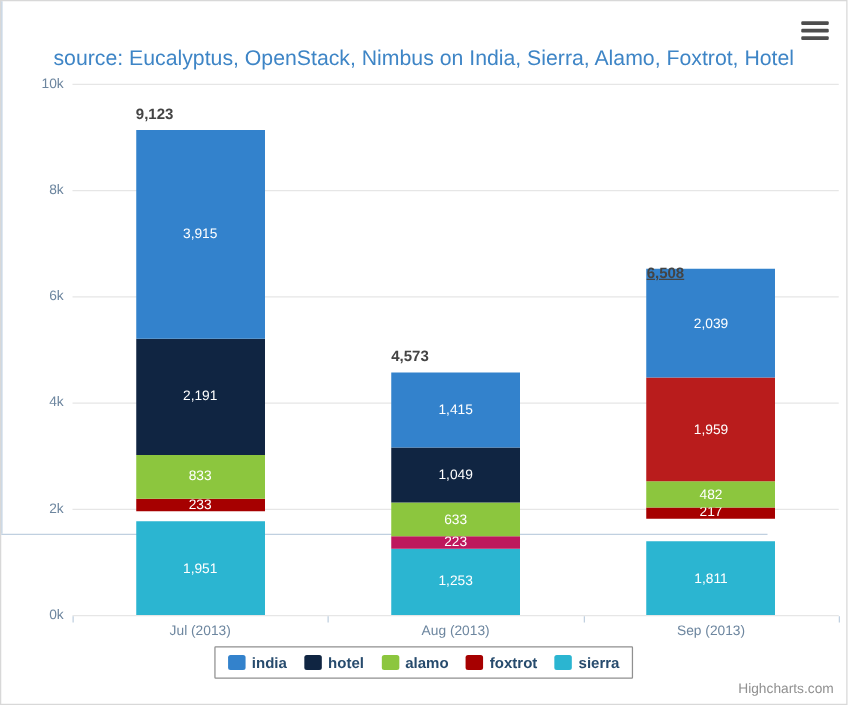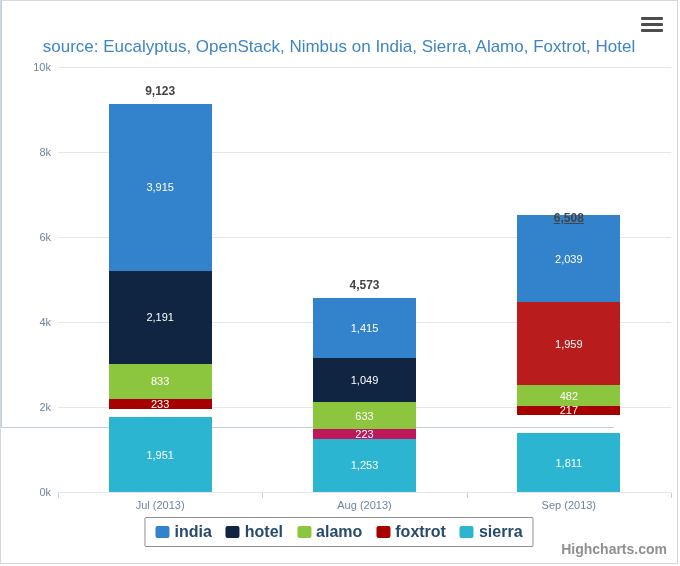--- a/index.html
+++ b/index.html
@@ -133,21 +133,21 @@
     text-align: center;
     font-size: 11px;
     color: #ffffff;
     font-weight: normal;
     top: 50%;
     transform: translateY(-50%);
   }
   .total-label {
     position: absolute;
     left: 0; right: 0;
-    text-align: center;
+    text-align: left;
     font-size: 12px;
     font-weight: bold;
     color: #444444;
   }
   
   #legend {
     position: absolute;
     left: 50%;
     transform: translateX(-50%);
     top: 516px;
@@ -157,38 +157,37 @@
     display: flex;
     align-items: center;
     gap: 14px;
     border-radius: 1px;
   }
   .legend-item {
     display: flex;
     align-items: center;
     gap: 5px;
     cursor: pointer;
-    font-size: 16px;
+    font-size: 12px;
     color: #274b6d;
     font-weight: bold;
   }
   .legend-swatch {
     width: 14px;
     height: 12px;
     border-radius: 2px;
     display: inline-block;
   }
   
   #credits {
     position: absolute;
     right: 10px;
     bottom: 6px;
-    font-size: 14px;
+    font-size: 11px;
     color: #909090;
-    font-weight: bold;
   }
 </style>
 </head>
 <body>
 
 <div id="chart-frame">
 
   <div class="subtitle">source: Eucalyptus, OpenStack, Nimbus on India, Sierra, Alamo, Foxtrot, Hotel</div>
 
   <div class="menu-btn">

